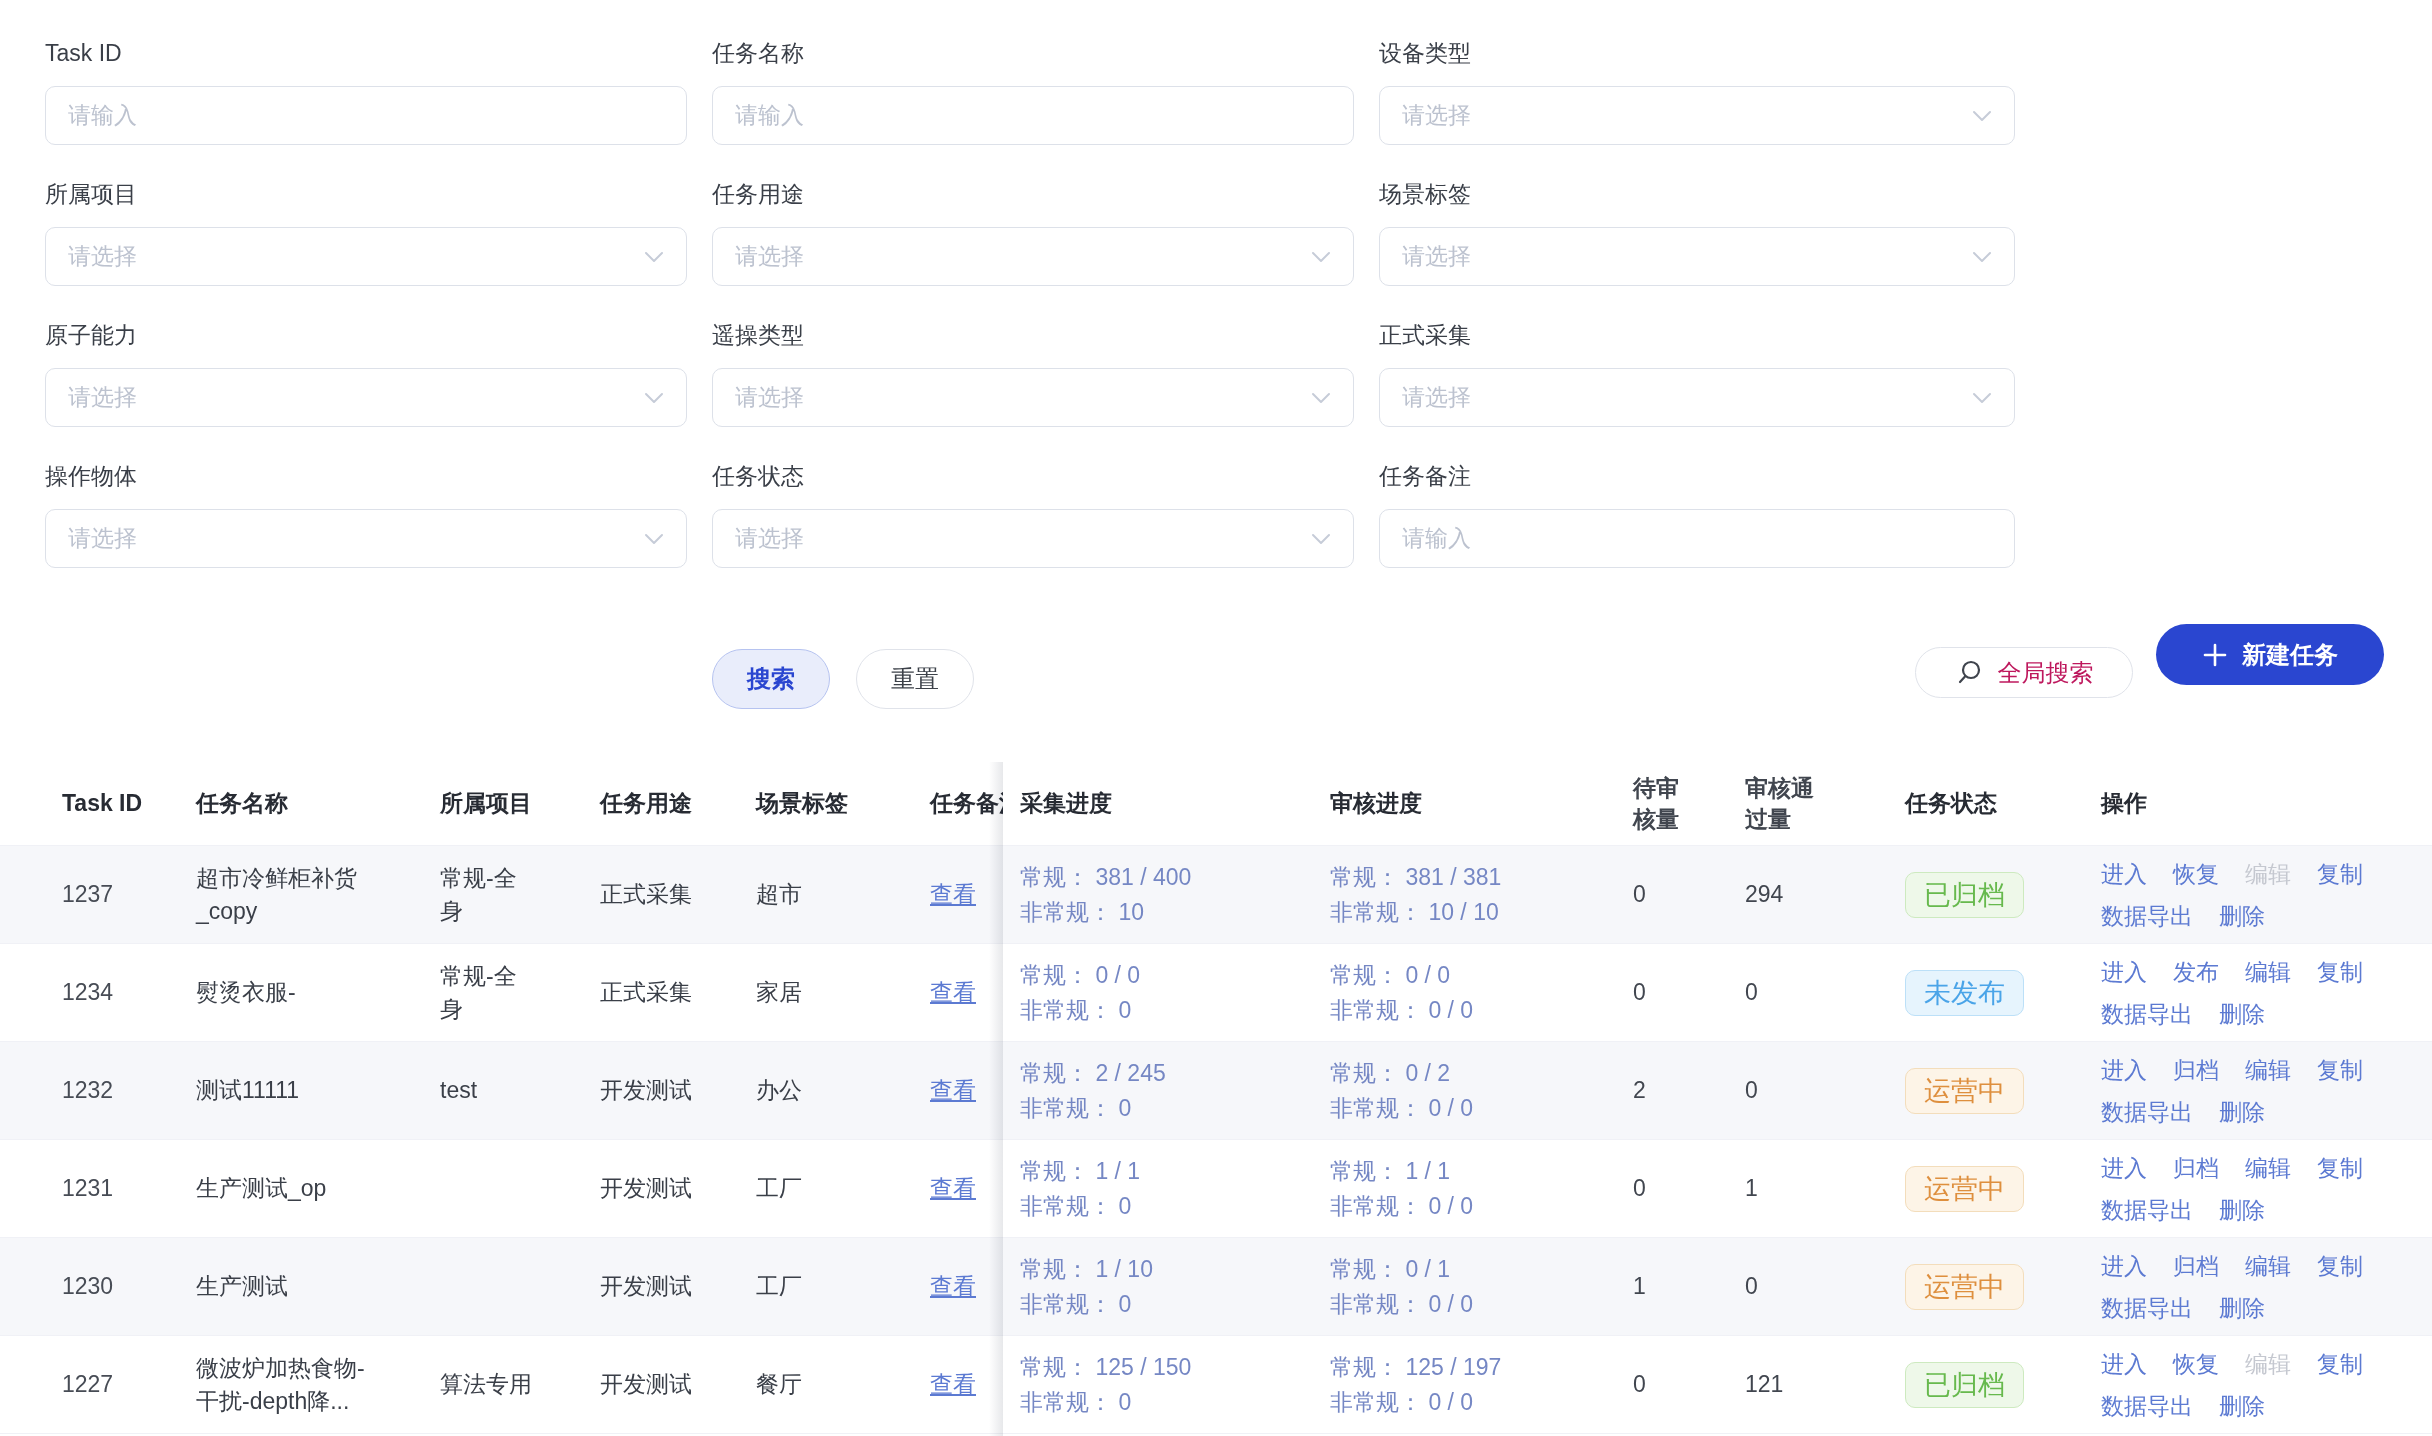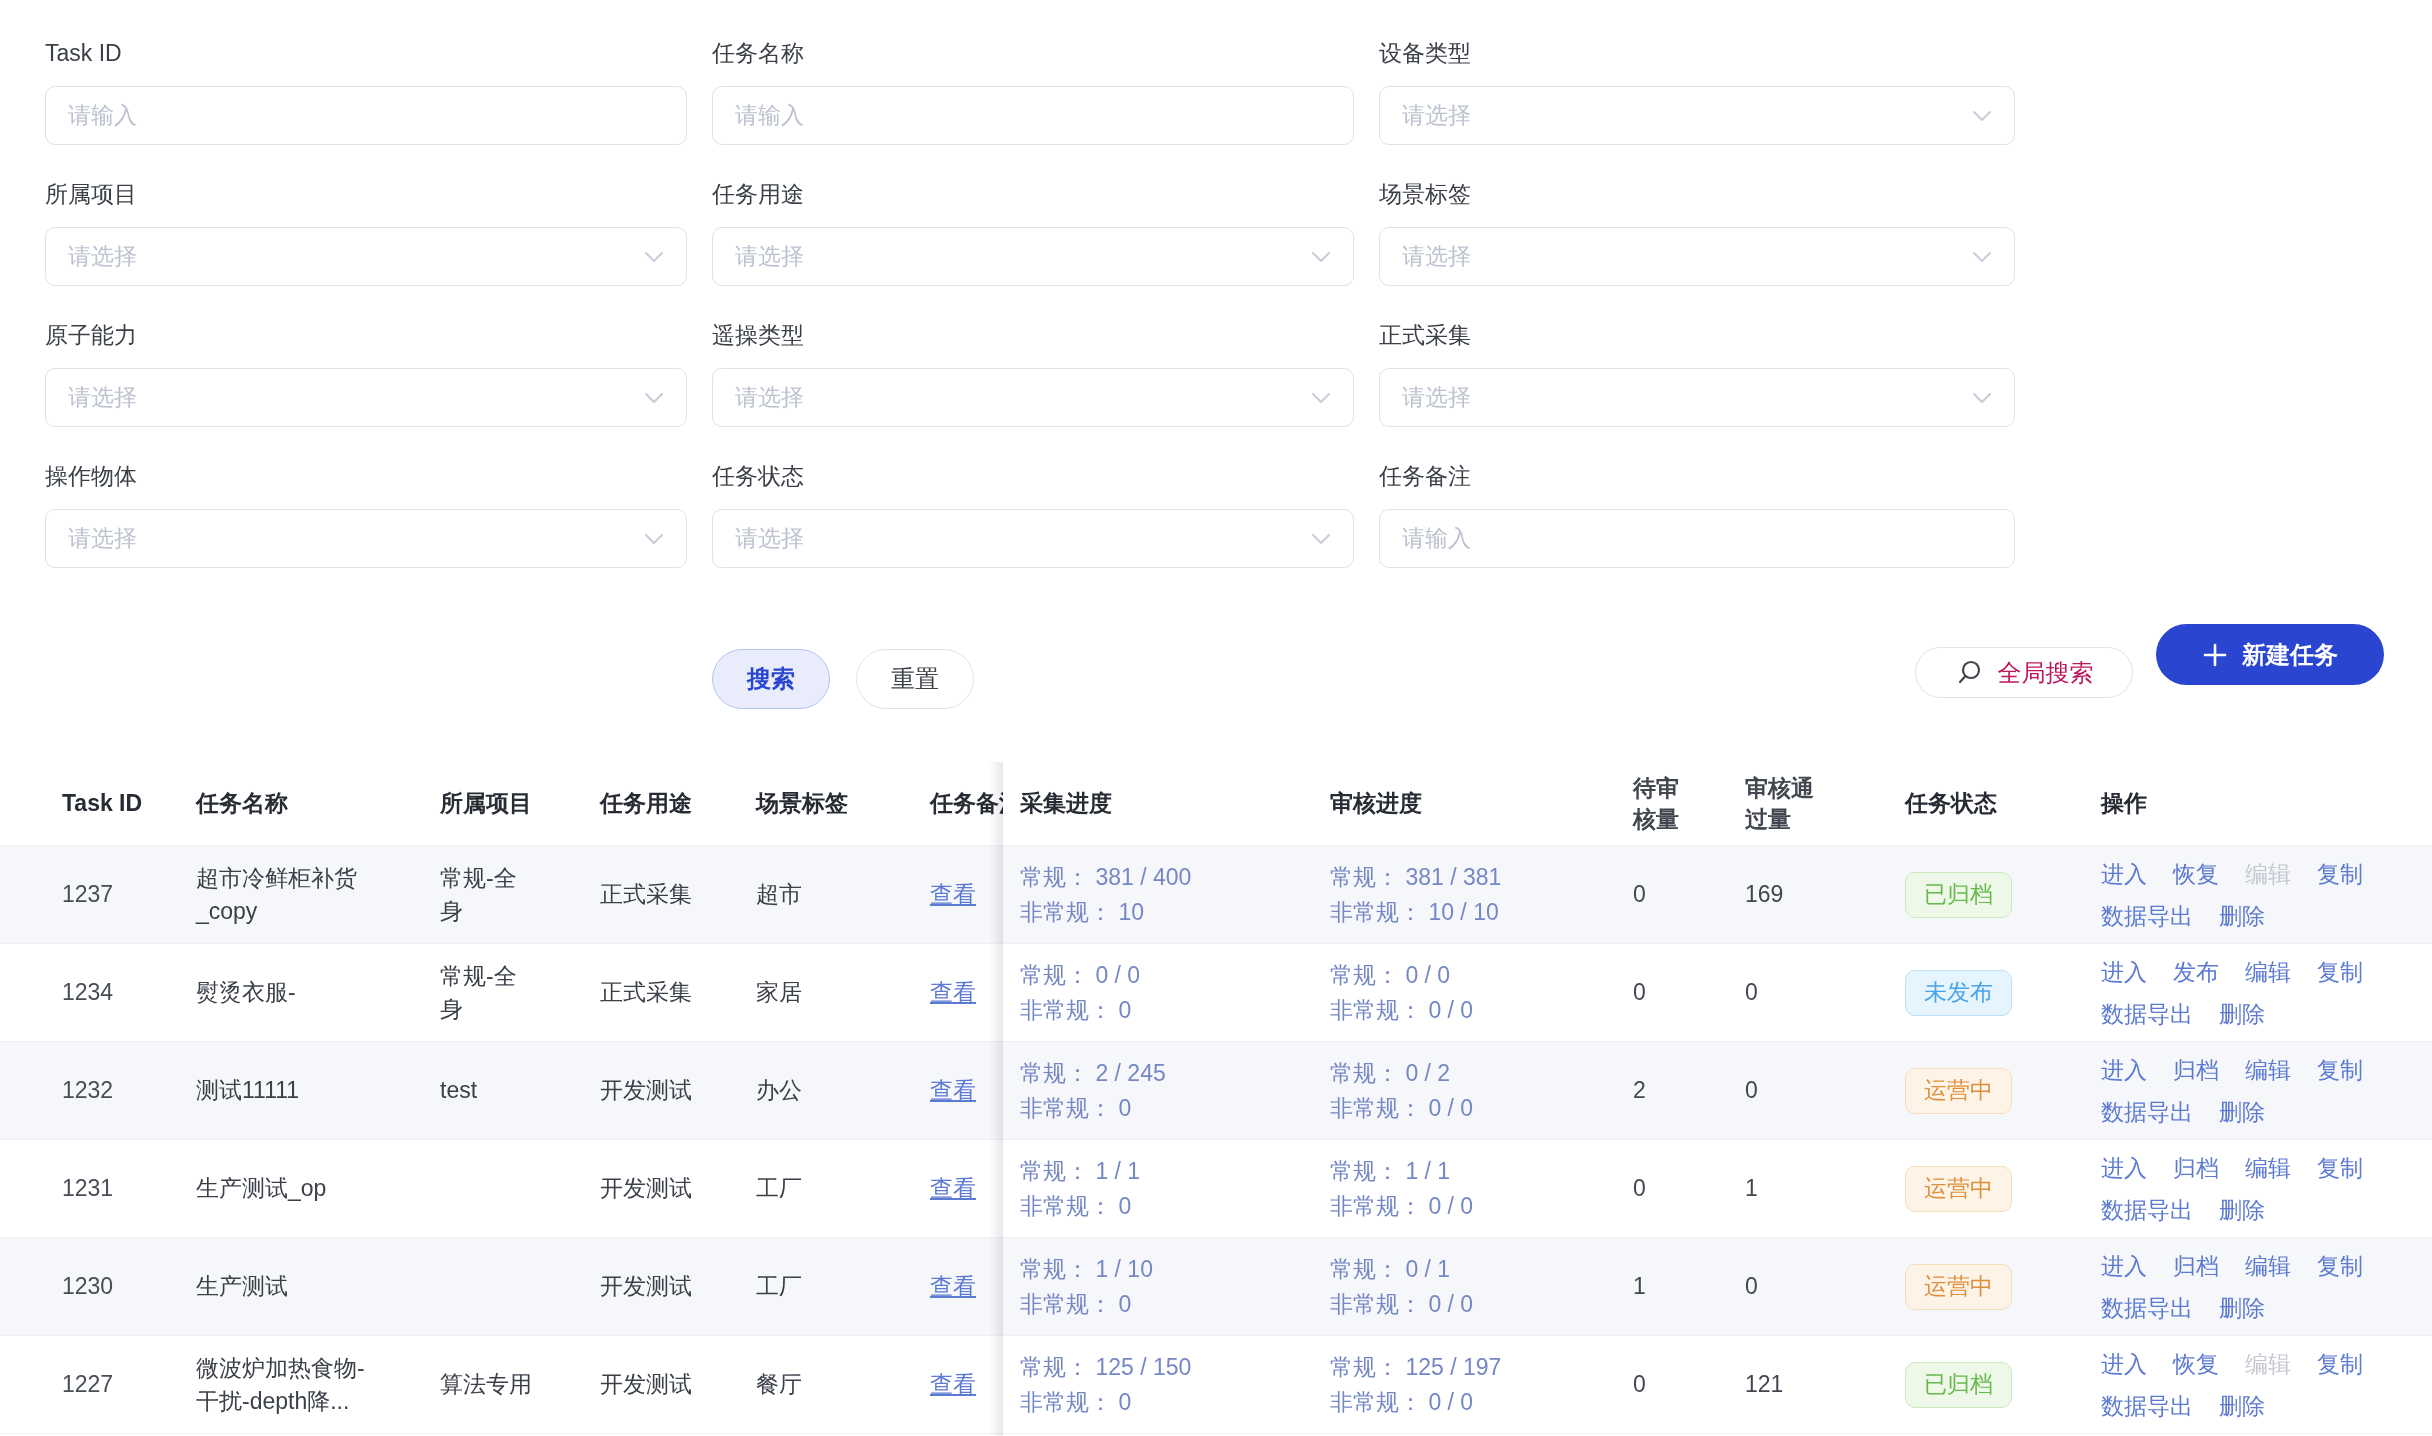--- a/index.html
+++ b/index.html
@@ -55,21 +55,21 @@
   .c-pending{padding-left:8px;color:#41464f;}
   .c-approved{padding-left:7px;color:#41464f;}
   .c-status{padding-left:7px;}
   .c-ops{padding-left:8px;}
 
   .link{color:var(--link,#5c7ad2);cursor:pointer;}
   .view-link{text-decoration:underline;}
   .prog{line-height:35px;color:var(--progress,#7587c4);}
 
   .badge{display:inline-flex;align-items:center;justify-content:center;height:46px;padding:0 18px;
-         border-radius:10px;font-size:23px;box-sizing:border-box;}
+         border-radius:10px;font-size:27px;box-sizing:border-box;}
   .badge-archived{background:#eef8e9;border:1.5px solid #cdeabf;color:var(--green,#67b94d);}
   .badge-unpublished{background:#e6f4fd;border:1.5px solid #bce0f8;color:var(--blue,#4aa4e8);}
   .badge-operating{background:#fdf4e7;border:1.5px solid #f3ddbb;color:var(--orange,#de8f3e);}
 
   .actions{display:flex;flex-wrap:wrap;width:305px;column-gap:26px;row-gap:8px;line-height:34px;}
   .action{color:var(--link,#5c7ad2);cursor:pointer;white-space:nowrap;}
   .action.disabled{color:#c5c8d0;cursor:default;}
 </style>
 </head>
 <body>
@@ -283,21 +283,21 @@
           <div class="rrow drow">
             <div class="prog">
               <div>常规： 381 / 400</div>
               <div>非常规： 10</div>
             </div>
             <div class="prog">
               <div>常规： 381 / 381</div>
               <div>非常规： 10 / 10</div>
             </div>
             <div class="c-pending">0</div>
-            <div class="c-approved">169</div>
+            <div class="c-approved">294</div>
             <div class="c-status"><span class="badge badge-archived">已归档</span></div>
             <div class="c-ops">
               <div class="actions">
                 <span class="action">进入</span>
                 <span class="action">恢复</span>
                 <span class="action disabled">编辑</span>
                 <span class="action">复制</span>
                 <span class="action">数据导出</span>
                 <span class="action">删除</span>
               </div>

